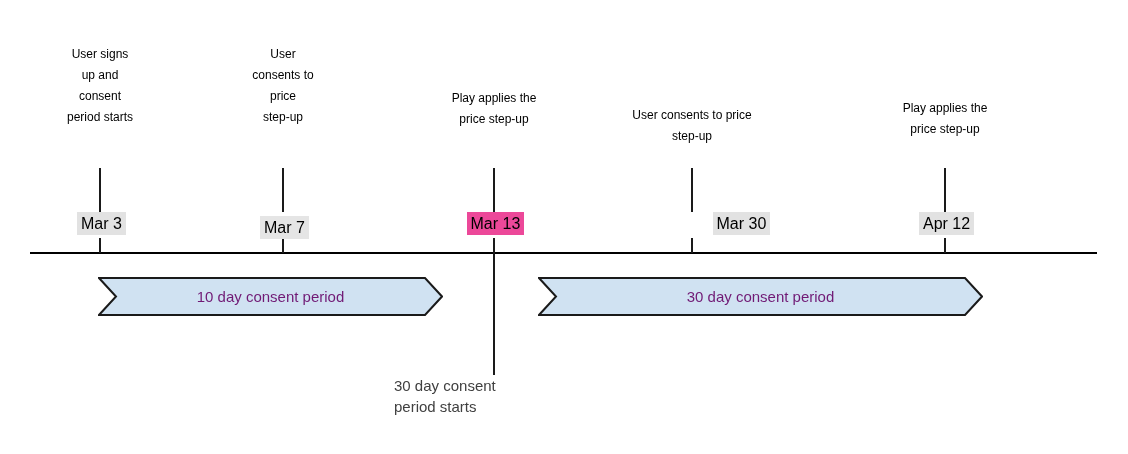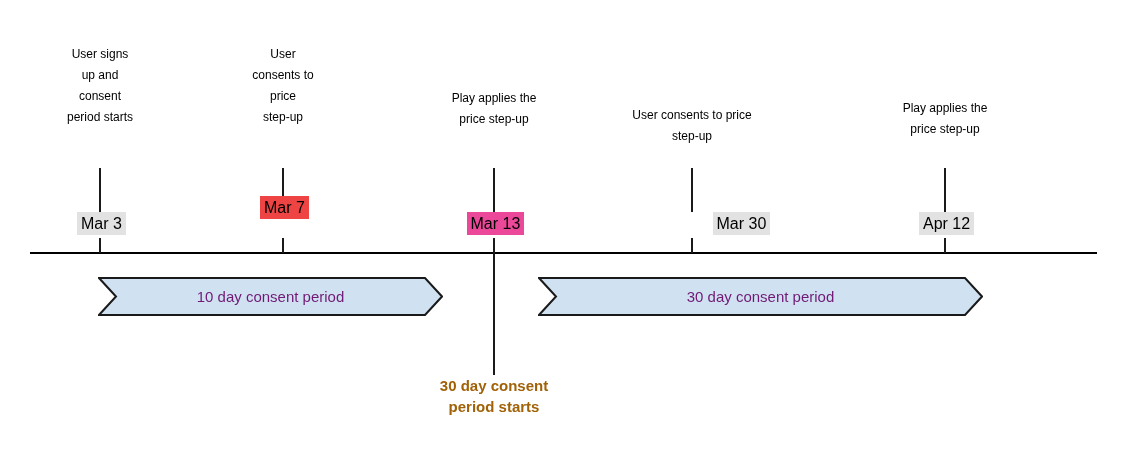--- a/index.html
+++ b/index.html
@@ -53,26 +53,25 @@
     font-size:15px;
     line-height:19px;
     color:#701a75;
     text-align:center;
     white-space:nowrap;
   }
 
   
   .note{
     position:absolute;
-    text-align:center;
+    text-align:left;
     font-size:15px;
     line-height:21px;
     white-space:pre-line;
-    color:#a16207;
-    font-weight:bold;
+    color:#404040;
   }
 </style>
 </head>
 <body>
 
 <div id="stage">
 
   <div class="axis-line" style="left: 30px; top: 252px; width: 1067px; background: rgb(0, 0, 0);"></div>
 
   <div id="ticks-layer">
@@ -98,21 +97,21 @@
 step-up</div>
       <div class="event-label" style="width: 190px; left: 399px; top: 88px;">Play applies the
 price step-up</div>
       <div class="event-label" style="width: 250px; left: 567px; top: 105px; text-align: center;">User consents to price
 step-up</div>
       <div class="event-label" style="width: 200px; left: 845px; top: 98px;">Play applies the
 price step-up</div>
     </div>
   <div id="dates-layer">
       <div class="date-chip" style="background: rgb(226, 226, 226); top: 212px; left: 77px;">Mar 3</div>
-      <div class="date-chip" style="background: #ef4444; top: 196px; left: 260px;">Mar 7</div>
+      <div class="date-chip" style="background: #e5e5e5; top: 216px; left: 260px;">Mar 7</div>
       <div class="date-chip" style="background: #ec4899; top: 212px; left: 466.5px;">Mar 13</div>
       <div class="date-chip" style="background: rgb(226, 226, 226); top: 212px; left: 664.5px; margin-left: 48px;">Mar 30</div>
       <div class="date-chip" style="background: rgb(226, 226, 226); top: 212px; left: 919px;">Apr 12</div>
     </div>
   <div id="banners-layer">
       <div class="banner" style="left: 98px; top: 277px; width: 345px; height: 39px;">
         <svg viewBox="0 0 345 39" preserveAspectRatio="none">
           <polygon points="1,1 327,1 344,19.5 327,38 1,38 18,19.5" fill="#d0e2f2" stroke="#1a1a1a" stroke-width="2" stroke-linejoin="miter"></polygon>
         </svg>
         <div class="banner-text">10 day consent period</div>

